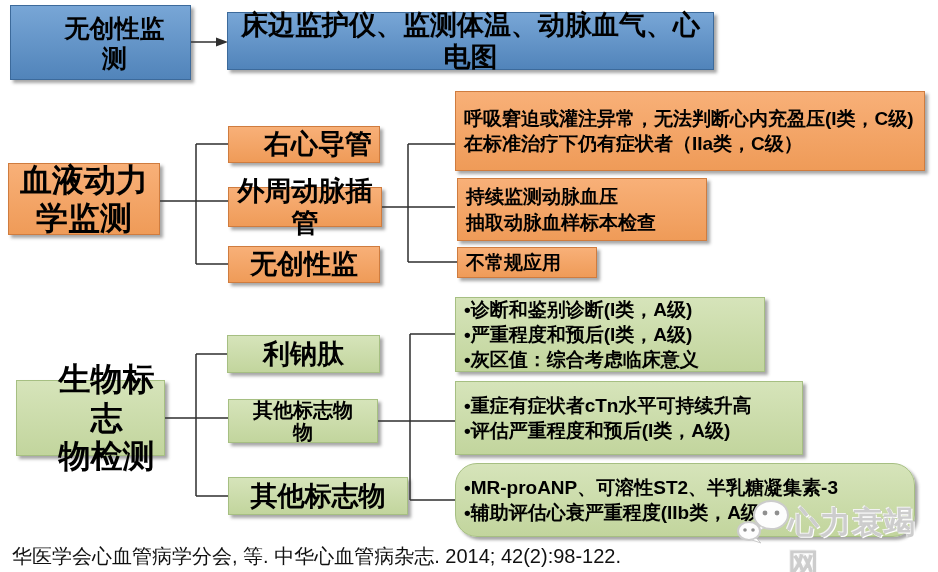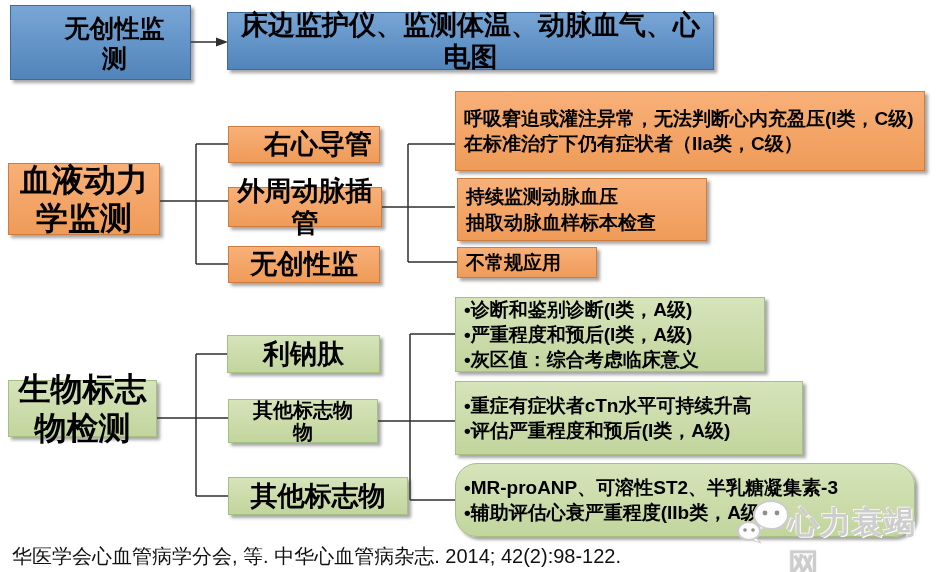--- a/index.html
+++ b/index.html
@@ -75,21 +75,21 @@
   <div class="box orange fs21" style="left:228px; top:246px; width:152px; height:37px;">无创性监</div>
 
   <div class="box orange fs19 la" style="left:455px; top:91px; width:470px; height:80px;">呼吸窘迫或灌注异常，无法判断心内充盈压(I类，C级)
 在标准治疗下仍有症状者（IIa类，C级）</div>
 
   <div class="box orange fs19 la" style="left:457px; top:178px; width:250px; height:63px;">持续监测动脉血压
 抽取动脉血样标本检查</div>
 
   <div class="box orange fs19 la" style="left:457px; top:247px; width:140px; height:31px;">不常规应用</div>
 
-  <div class="box green fs24" style="left:8px; top:380px; width:149px; height:57px;">生物标志
+  <div class="box green fs24" style="left:16px; top:380px; width:149px; height:76px;padding-left:32px;">生物标志
 物检测</div>
 
   <div class="box green fs21" style="left:227px; top:335px; width:153px; height:38px;">利钠肽</div>
 
   <div class="box green fs20" style="left:228px; top:399px; width:150px; height:44px;">其他标志物
 物</div>
 
   <div class="box green fs21" style="left:228px; top:477px; width:180px; height:38px;">其他标志物</div>
 
   <div class="box green fs19 la" style="left:455px; top:297px; width:310px; height:75px;">•诊断和鉴别诊断(I类，A级)

